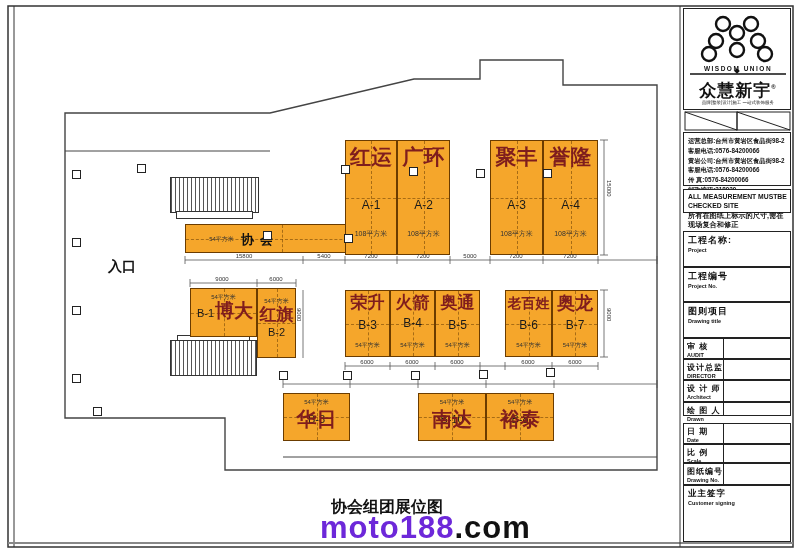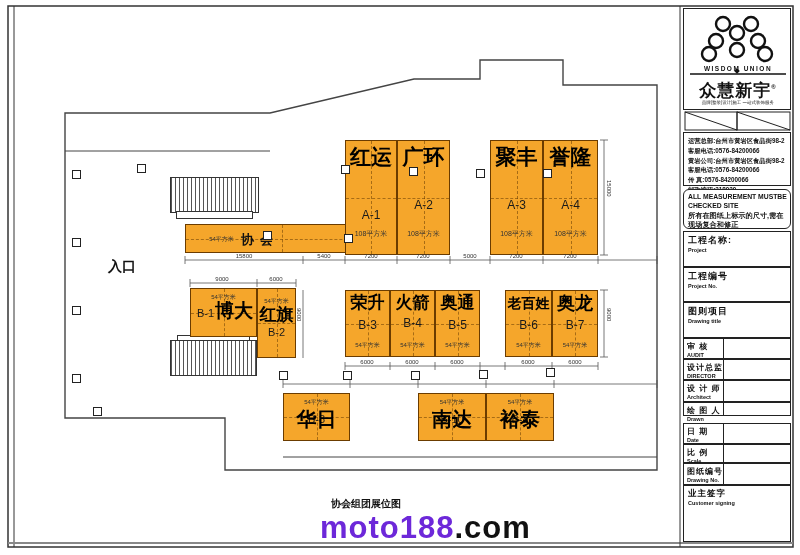--- a/index.html
+++ b/index.html
@@ -4,21 +4,21 @@
 <style>
   html,body{margin:0;padding:0;background:#fff;}
   #sheet{position:relative;width:800px;height:555px;background:#fff;overflow:hidden;
          font-family:"Liberation Sans","DejaVu Sans",sans-serif;color:#111;}
   .abs{position:absolute;}
   svg{position:absolute;left:0;top:0;}
   
   .booth{position:absolute;background:#F5A62B;border:1px solid #6b3c00;box-sizing:border-box;z-index:3;}
   .booth::before{content:"";position:absolute;left:50%;top:0;bottom:0;border-left:1px dashed rgba(90,50,0,.5);}
   .booth::after{content:"";position:absolute;top:50%;left:0;right:0;border-top:1px dashed rgba(90,50,0,.5);}
-  .bname{position:absolute;color:#000000;font-weight:bold;line-height:1;text-align:center;width:100%;
+  .bname{position:absolute;color:#7f1d1d;font-weight:bold;line-height:1;text-align:center;width:100%;
          white-space:nowrap;z-index:2;font-family:"DejaVu Sans",sans-serif;}
   .bid{position:absolute;width:100%;text-align:center;color:#1a1a1a;font-size:12px;z-index:1;}
   .barea{position:absolute;width:100%;text-align:center;color:#333;font-size:6px;z-index:1;}
   
   .dim{position:absolute;font-size:6px;color:#333;transform:translateX(-50%);white-space:nowrap;z-index:4;}
   .vdim{position:absolute;font-size:6px;color:#333;writing-mode:vertical-rl;z-index:4;}
   
   .col{position:absolute;width:9px;height:9px;background:#fff;border:1px solid #222;box-sizing:border-box;z-index:5;}
   
   .stair{position:absolute;border:1px solid #333;z-index:2;
@@ -26,21 +26,21 @@
   .stairlip{position:absolute;border:1px solid #333;background:#fff;z-index:2;}
   
   .prow{position:absolute;left:683px;width:108px;border:1px solid #222;box-sizing:border-box;background:#fff;z-index:4;}
   .pcn{font-size:9px;font-weight:bold;letter-spacing:1px;white-space:nowrap;}
   .pen{font-size:5.5px;font-weight:bold;}
   .pcell{position:absolute;left:0;top:0;bottom:0;width:40px;border-right:1px solid #222;padding:2px 2px 0 3px;box-sizing:border-box;}
   .contact-line{font-size:6.3px;font-weight:bold;line-height:1.55;white-space:nowrap;}
   .notice-en{font-size:6.8px;font-weight:bold;line-height:1.3;}
   .notice-cn{font-size:7.2px;font-weight:bold;line-height:1.35;}
   .entrance{position:absolute;font-size:14px;font-weight:bold;color:#111;z-index:4;font-family:"DejaVu Sans",sans-serif;}
-  .caption{position:absolute;font-size:10px;font-weight:bold;color:#111;z-index:6;font-family:"DejaVu Sans",sans-serif;}
+  .caption{position:absolute;font-size:16px;font-weight:bold;color:#111;z-index:6;font-family:"DejaVu Sans",sans-serif;}
   .wm{position:absolute;font-size:31px;font-weight:bold;z-index:6;letter-spacing:1px;}
   .assoc-name{position:absolute;font-size:13px;font-weight:bold;color:#111;letter-spacing:6px;z-index:2;}
   .brand-cn{font-size:17px;font-weight:bold;letter-spacing:1px;white-space:nowrap;}
   .brand-en{font-size:6.5px;font-weight:bold;letter-spacing:1.5px;}
   .brand-tag{font-size:4.5px;white-space:nowrap;color:#222;}
 </style>
 </head>
 <body>
 
 <div id="sheet">
@@ -129,21 +129,21 @@
   <div class="stairlip" style="left:177px;top:335px;width:71px;height:5px;"></div>
   <div class="stair" style="left:170px;top:340px;width:85px;height:34px;"></div>
 
   <div class="booth" style="left:185px;top:224px;width:193px;height:29px;">
     <div class="barea" style="top:10px;left:-60px;">54平方米</div>
     <div class="assoc-name" style="left:55px;top:6px;">协会</div>
   </div>
 
   <div class="booth" style="left:345px;top:140px;width:52px;height:115px;">
     <div class="bname" style="top:6px;font-size:21px;">红运</div>
-    <div class="bid" style="top:57px;margin-top:10px;">A-1</div>
+    <div class="bid" style="top:57px;">A-1</div>
     <div class="barea" style="top:88px;font-size:7px;">108平方米</div>
   </div>
   <div class="booth" style="left:397px;top:140px;width:53px;height:115px;">
     <div class="bname" style="top:6px;font-size:21px;">广环</div>
     <div class="bid" style="top:57px;">A-2</div>
     <div class="barea" style="top:88px;font-size:7px;">108平方米</div>
   </div>
   <div class="booth" style="left:490px;top:140px;width:53px;height:115px;">
     <div class="bname" style="top:6px;font-size:21px;">聚丰</div>
     <div class="bid" style="top:57px;">A-3</div>
@@ -254,21 +254,21 @@
 
   <div class="prow" style="top:132px;height:54px;padding:3px 0 0 4px;">
     <div class="contact-line">运营总部:台州市黄岩区食品街98-2</div>
     <div class="contact-line">客服电话:0576-84200066</div>
     <div class="contact-line">黄岩公司:台州市黄岩区食品街98-2</div>
     <div class="contact-line">客服电话:0576-84200066</div>
     <div class="contact-line">传  真:0576-84200066</div>
     <div class="contact-line">邮政编码:318020</div>
   </div>
 
-  <div class="prow" style="top:189px;height:40px;padding:3px 0 0 4px;border-radius:6px;">
+  <div class="prow" style="top:189px;height:24px;padding:3px 0 0 4px;">
     <div class="notice-en">ALL MEASUREMENT MUSTBE</div>
     <div class="notice-en">CHECKED    SITE</div>
     <div class="notice-cn">所有在图纸上标示的尺寸,需在</div>
     <div class="notice-cn">现场复合和修正</div>
   </div>
 
   <div class="prow" style="top:231px;height:36px;padding:2px 0 0 4px;">
     <div class="pcn">工程名称:</div>
     <div class="pen">Project</div>
   </div>

